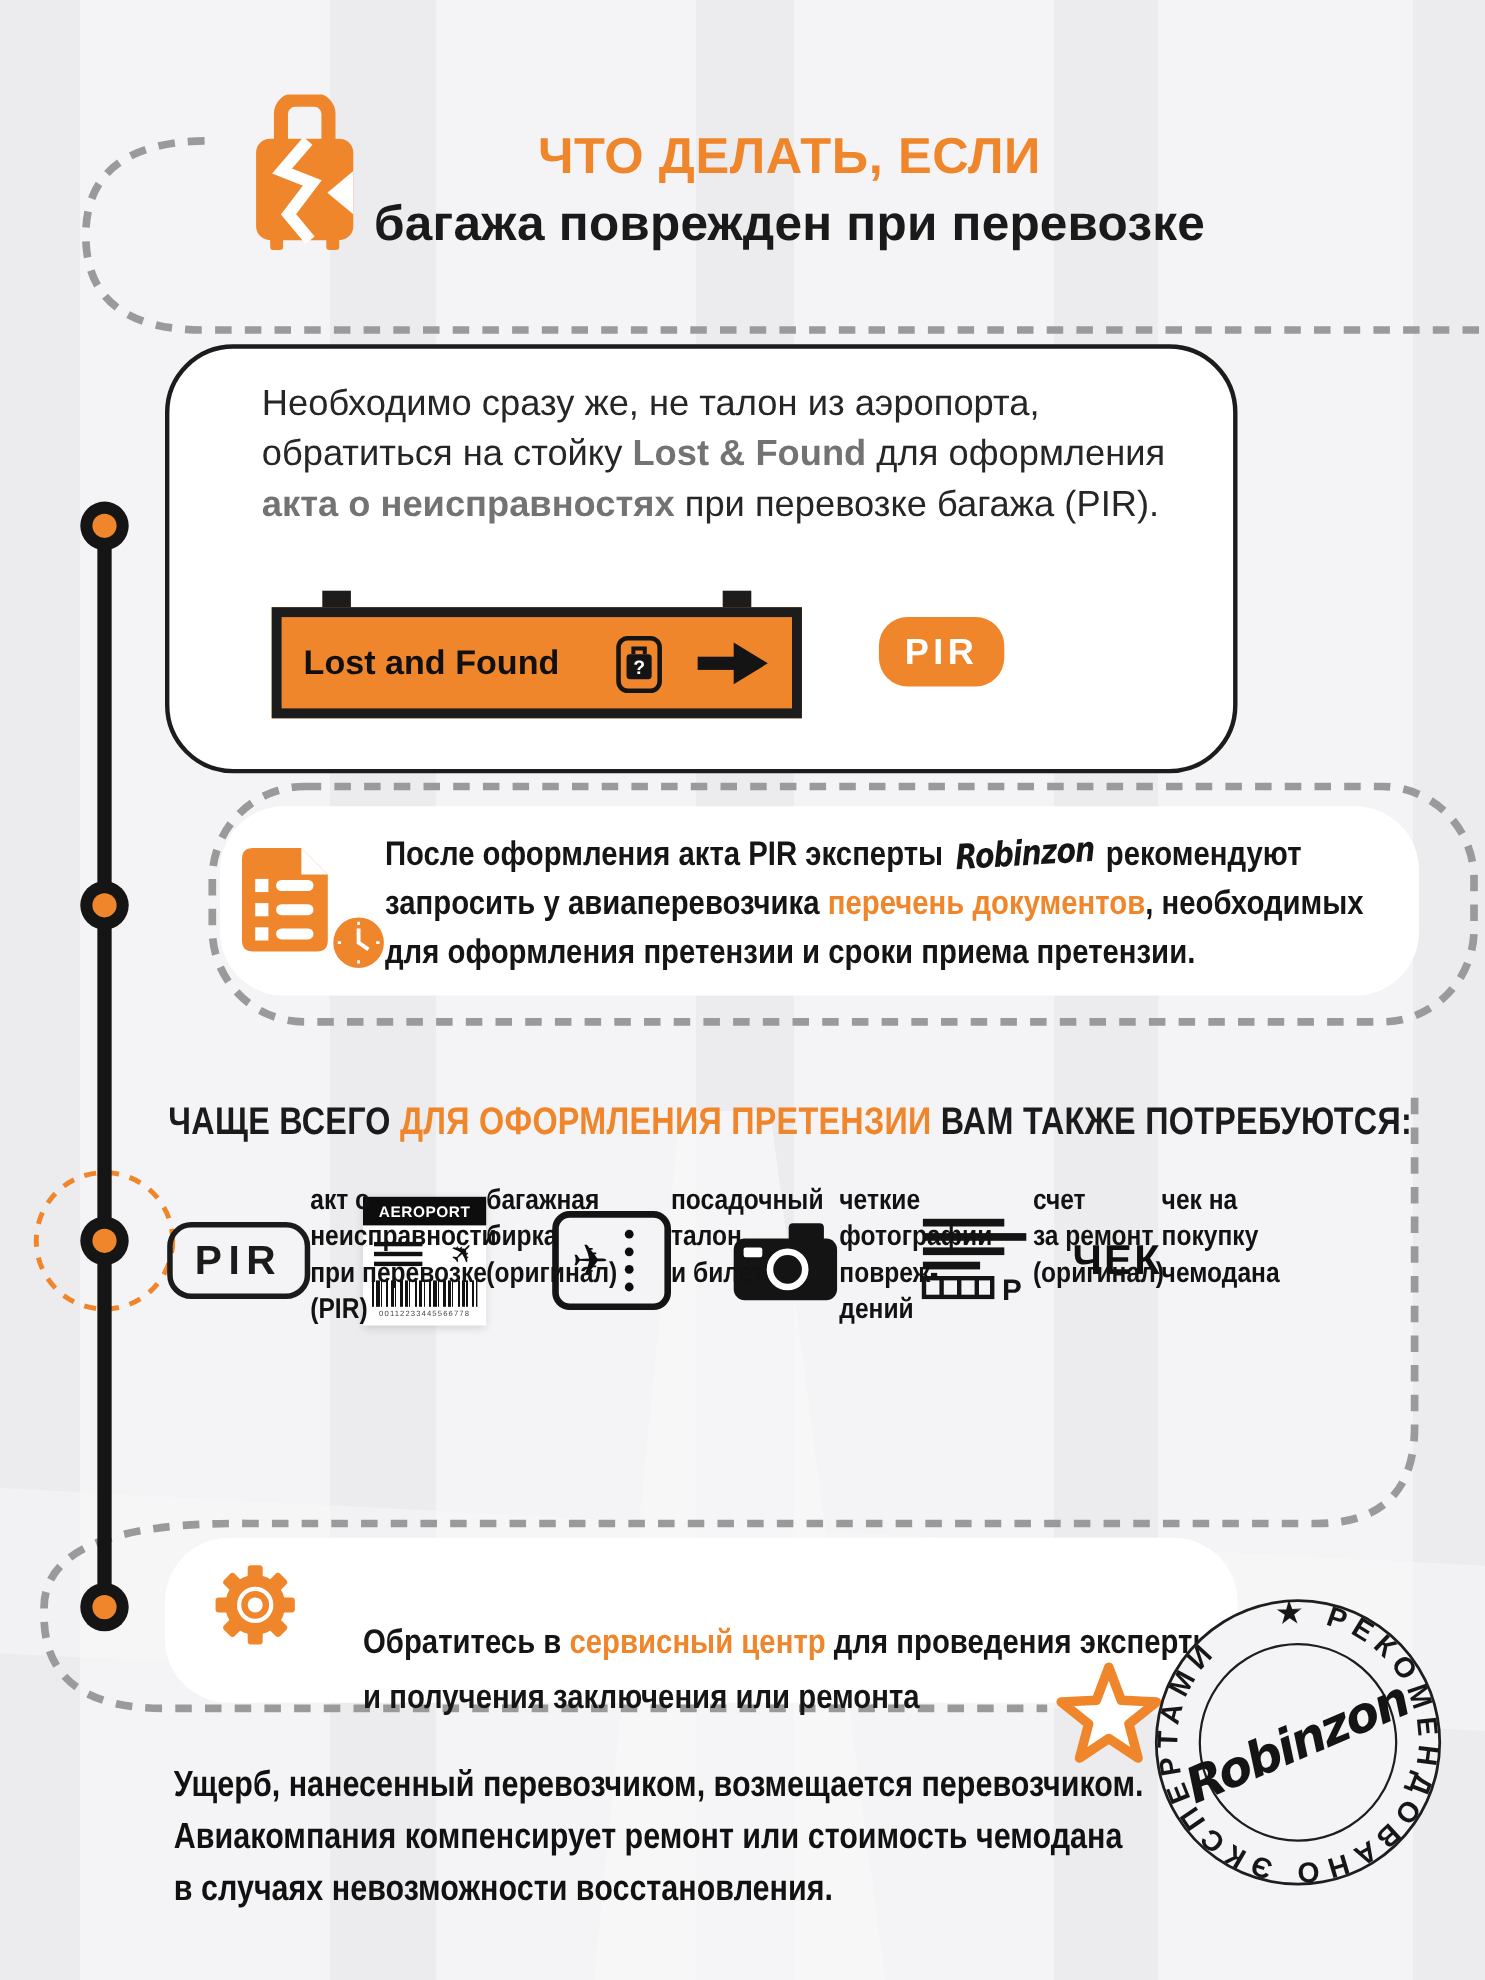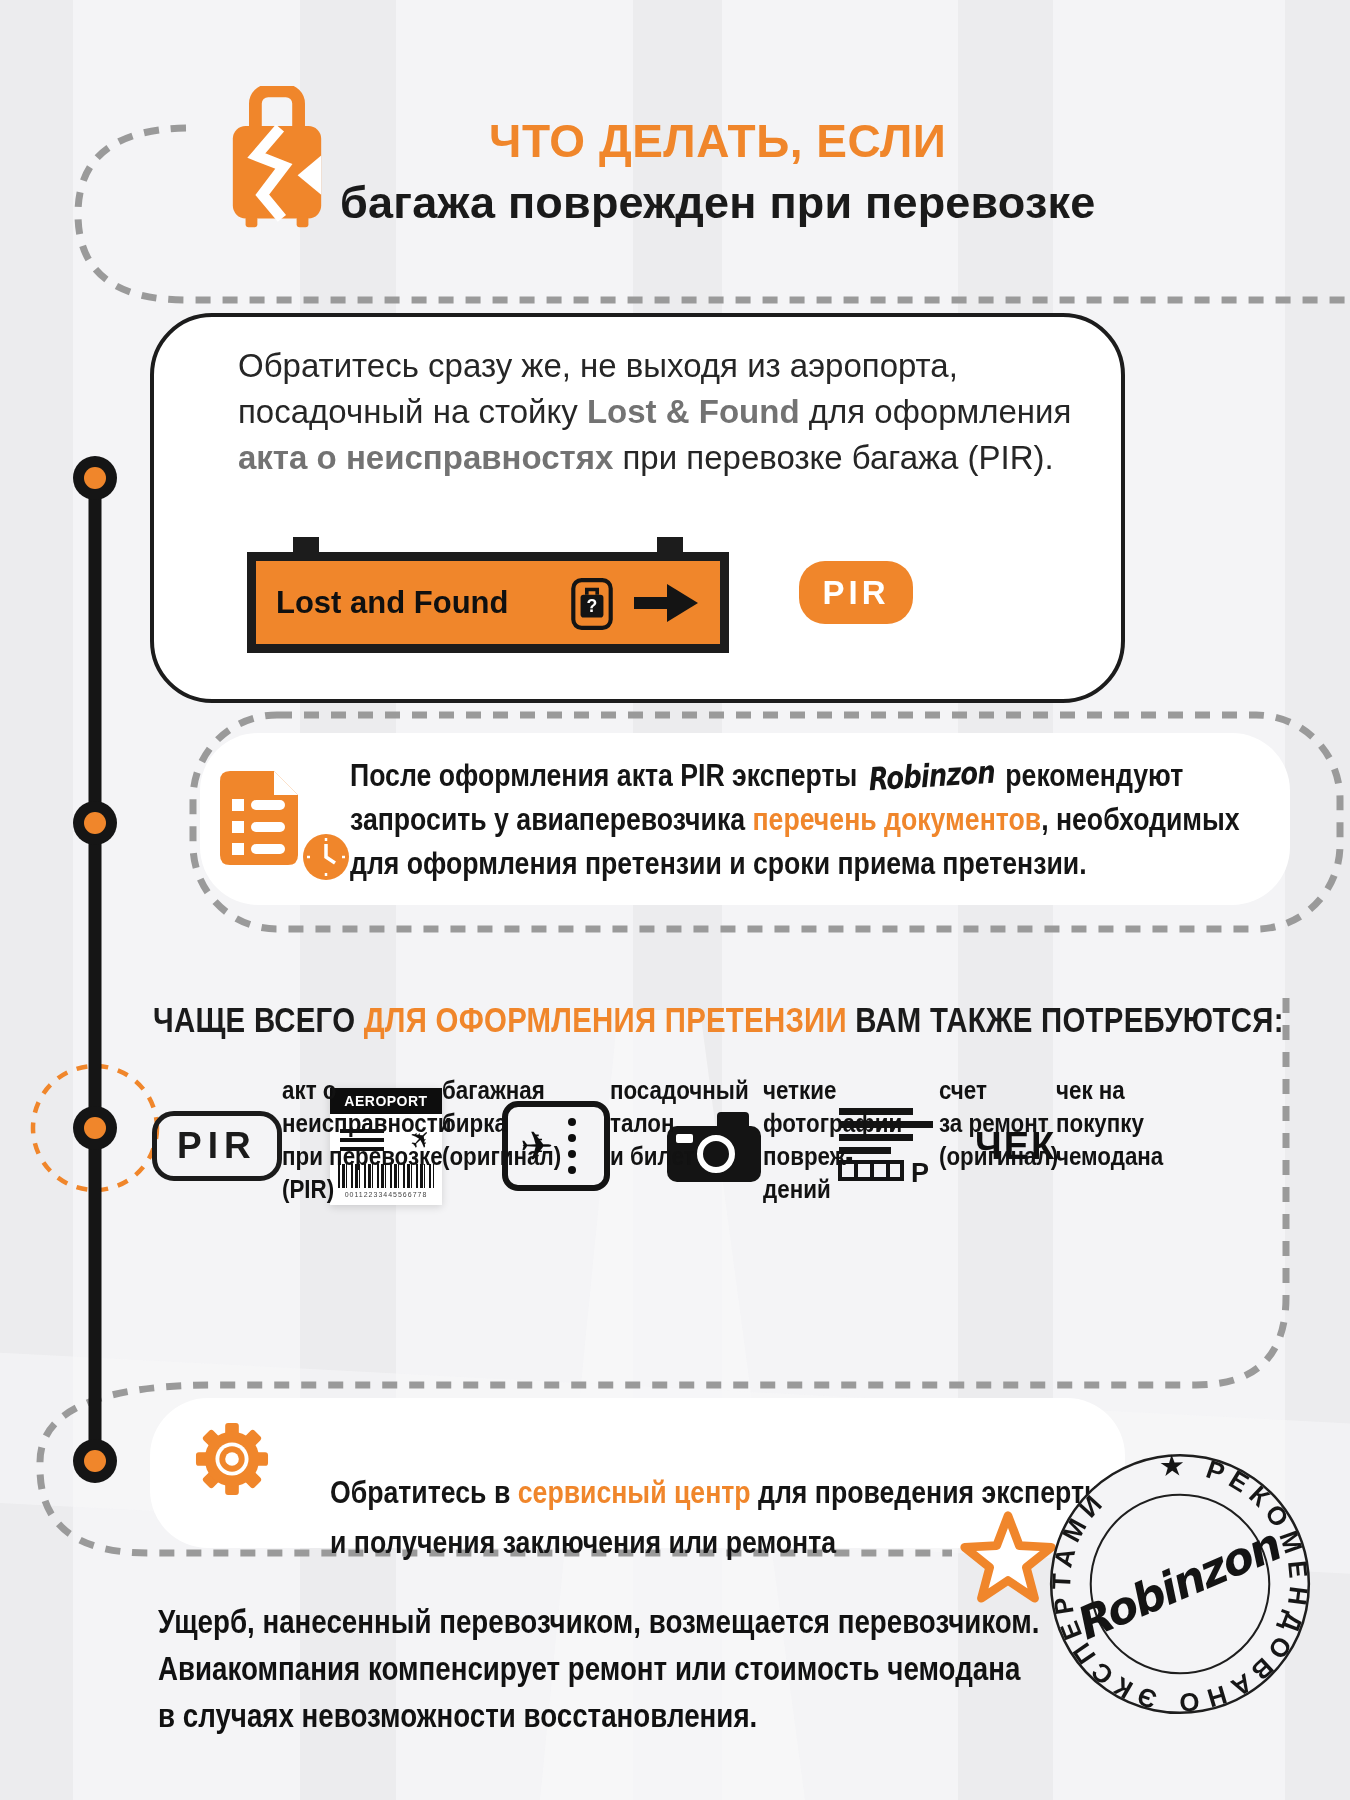--- a/index.html
+++ b/index.html
@@ -33,21 +33,21 @@
 
   
   .box1 { left:150px; top:313px; width:975px; height:390px; border:4px solid #1c1c1c; border-radius:62px; }
   .box1 .para { position:absolute; left:84px; top:26px; font-size:33px; line-height:46px; color:#262626; }
   .box1 .para b { font-weight:800; color:#737373; }
   .sign { position:absolute; left:93px; top:220px; width:482px; }
   .sign-tabs { position:relative; height:15px; }
   .sign-tabs i { position:absolute; top:0; width:26px; height:15px; background:#1c1c1c; }
   .sign-tabs i:first-child { left:46px; } .sign-tabs i:last-child { right:46px; }
   .sign-body { height:101px; background:#F0862B; border:9px solid #1c1c1c;
-    display:flex; align-items:center; padding:0 20px; gap:21px; }
+    display:flex; align-items:center; padding:0 20px; gap:32px; }
   .sign-label { font-size:31px; font-weight:600; color:#101010; flex:1; white-space:nowrap; }
   .pir-pill { position:absolute; left:645px; top:244px; width:114px; height:63px;
     background:#F0862B; border-radius:26px; display:flex; align-items:center; justify-content:center;
     color:#fff; font-size:33px; font-weight:800; letter-spacing:4px; }
 
   
   .box2 { left:200px; top:733px; width:1090px; height:172px; border-radius:58px; }
   .box2 .doc { position:absolute; left:18px; top:36px; }
   .box2 .clk { position:absolute; left:102px; top:100px; }
   .btext { position:absolute; left:150px; top:21px; }
@@ -135,22 +135,22 @@
   <path d="M 58,42 L 34,70 L 62,81 L 40,110 L 60,134" stroke="#fff" stroke-width="11" fill="none"></path>
   <path d="M 100,70 L 76,90 L 100,110 Z" fill="#fff"></path>
 </svg>
 <div class="hdr-text">
   <div class="hdr-t1">ЧТО ДЕЛАТЬ, ЕСЛИ</div>
   <div class="hdr-t2">багажа поврежден при перевозке</div>
 </div>
 
 <div class="card box1">
   <div class="para">
-    <div><span>Обратитесь сразу же, не выходя из аэропорта,</span></div>
-    <div><span>посадочный на стойку </span><b>Lost &amp; Found</b><span> для оформления</span></div>
+    <div><span>Необходимо сразу же, не талон из аэропорта,</span></div>
+    <div><span>обратиться на стойку </span><b>Lost &amp; Found</b><span> для оформления</span></div>
     <div><b>акта о неисправностях</b><span> при перевозке багажа (PIR).</span></div>
   </div>
   <div class="sign">
     <div class="sign-tabs">
         <i></i>
         <i></i>
       </div>
     <div class="sign-body">
       <span class="sign-label">Lost and Found</span>
       <svg width="42" height="54" viewBox="0 0 40 52">

